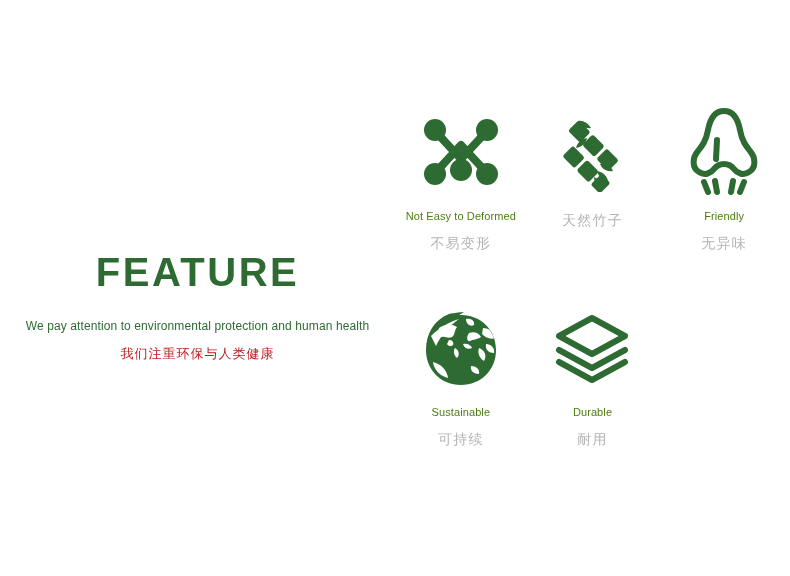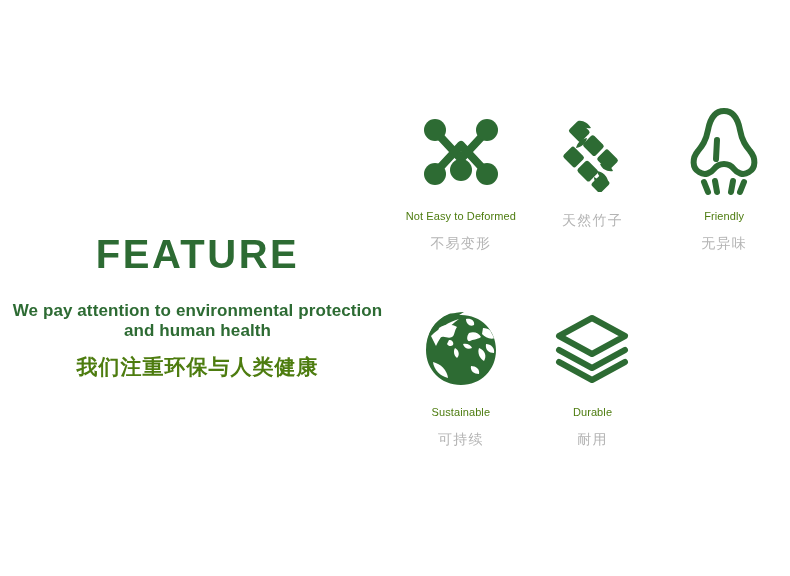--- a/index.html
+++ b/index.html
@@ -32,31 +32,31 @@
   .title {
     font-size: 40px;
     font-weight: 700;
     letter-spacing: 2.5px;
     color: #2d6b33;
     line-height: 1.1;
   }
 
   .subtitle-en {
     margin-top: 25px;
-    font-size: 17px;
-    font-weight: 700;
+    font-size: 12px;
+    font-weight: 400;
     color: #2d6b33;
     letter-spacing: 0.1px;
   }
 
   .subtitle-cn {
     margin-top: 12px;
-    font-size: 21px;
-    font-weight: 700;
-    color: #4d7c0f;
+    font-size: 13px;
+    font-weight: 400;
+    color: #b91c1c;
     letter-spacing: 1px;
   }
 
   
   .grid {
     width: 790px;
     margin-top: 24px;
     display: grid;
     grid-template-columns: repeat(3, 1fr);
     grid-template-rows: repeat(2, 196px);

